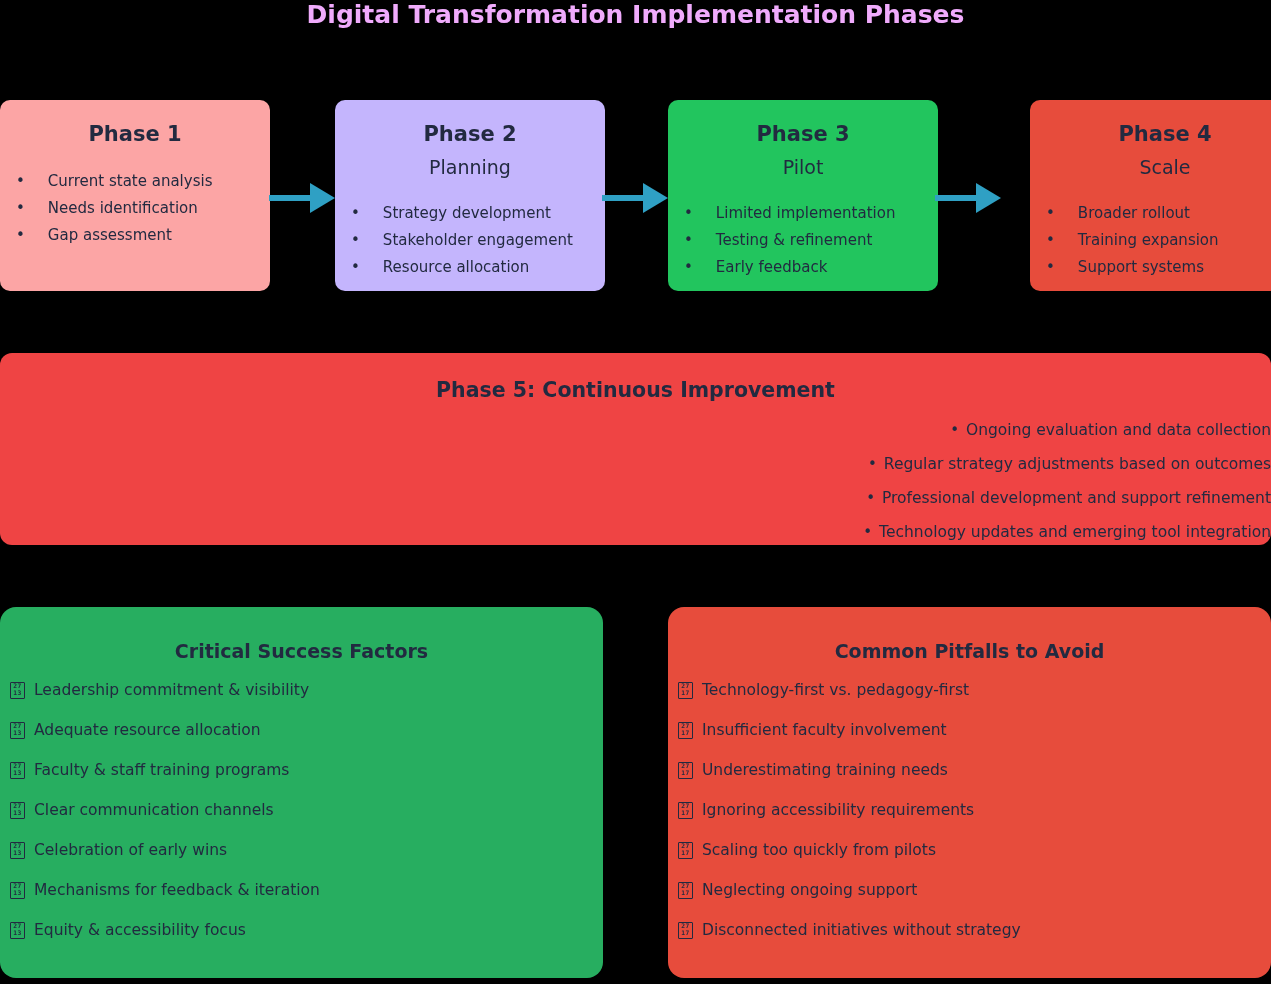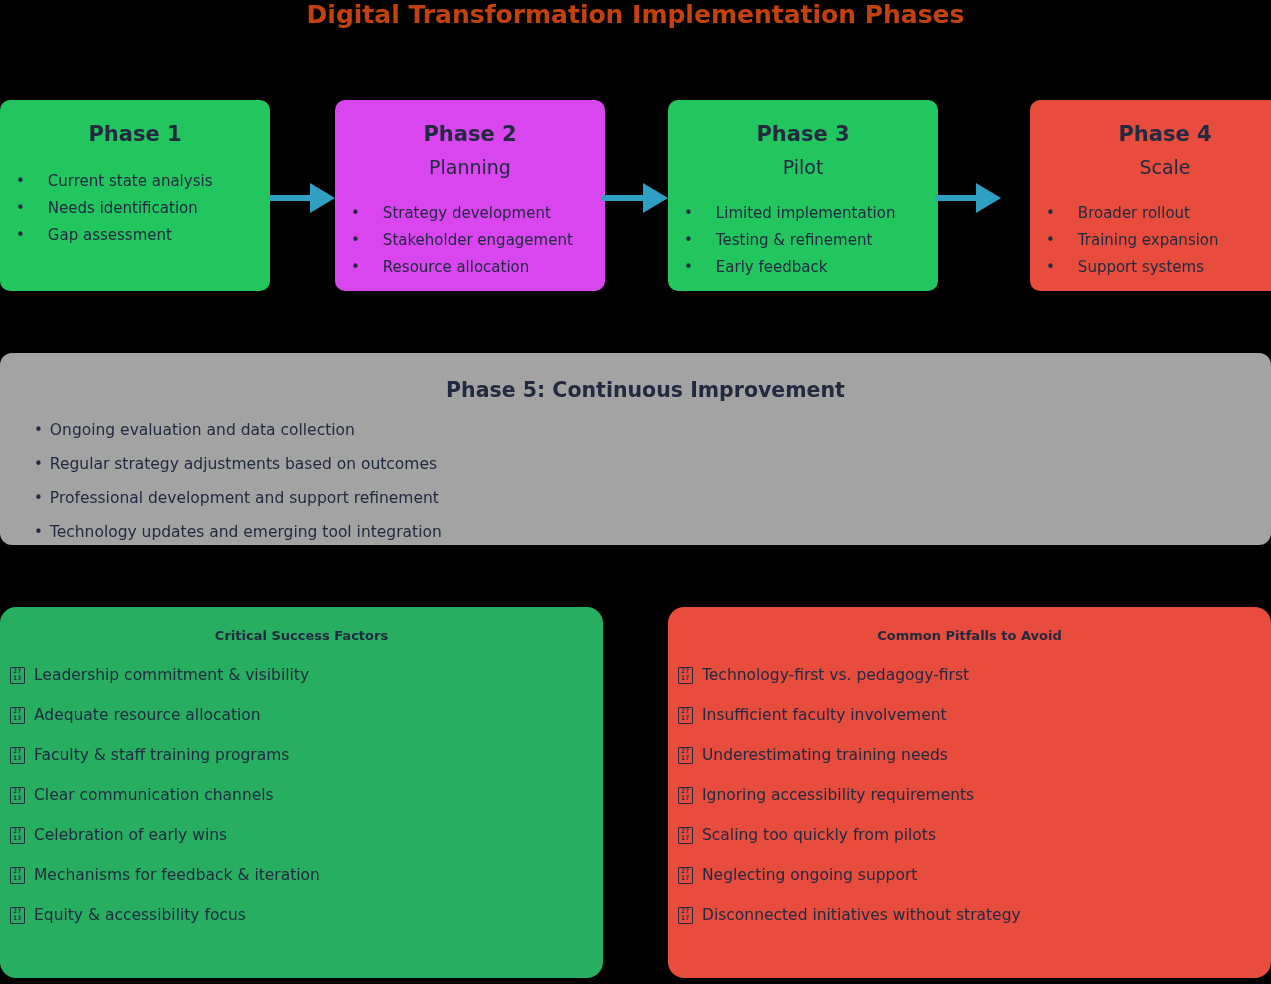--- a/index.html
+++ b/index.html
@@ -4,21 +4,21 @@
 <style>
   html,body{margin:0;padding:0;}
   body{
     width:1271px;height:984px;position:relative;overflow:hidden;
     background:#000000;
     font-family:"DejaVu Sans","Liberation Sans",sans-serif;
     color:#222A40;
   }
   .page-title{
     position:absolute;top:0;left:0;width:1271px;text-align:center;
-    font-size:25px;font-weight:bold;line-height:30px;color:#c2410c;
+    font-size:25px;font-weight:bold;line-height:30px;color:#f0abfc;
   }
   
   .phase-box{
     position:absolute;top:100px;width:270px;height:191px;
     border-radius:10px;box-sizing:border-box;
   }
   .phase-label{
     text-align:center;font-size:21px;font-weight:bold;line-height:26px;
     padding-top:21px;
   }
@@ -37,32 +37,32 @@
   .phase5-box{
     position:absolute;left:0;top:353px;width:1271px;height:192px;
     border-radius:12px;box-sizing:border-box;
   }
   .phase5-title{
     text-align:center;font-size:20.5px;font-weight:bold;line-height:26px;
     padding-top:24px;
   }
   .phase5-box ul.items{margin-top:10px;padding-left:14px;}
   .phase5-box ul.items li{
-    height:34px;display:flex;align-items:center;font-size:15.5px;
+    height:34px;display:flex;align-items:center;font-size:15.5px;justify-content:flex-end;
   }
   
   .panel{
     position:absolute;top:607px;width:603px;height:371px;
     border-radius:16px;box-sizing:border-box;
   }
   .panel.left{left:0;}
   .panel.right{left:668px;}
   .panel-title{
-    text-align:center;font-size:13px;font-weight:bold;line-height:24px;
-    padding-top:17px;
+    text-align:center;font-size:19px;font-weight:bold;line-height:24px;
+    padding-top:32px;
   }
   .panel ul.items{margin-top:7px;padding-left:10px;}
   .panel ul.items li{
     height:40px;display:flex;align-items:center;font-size:15.5px;
   }
   
   .tofu{
     display:inline-flex;flex-direction:column;justify-content:center;
     width:13px;height:15px;border:1.6px solid #222A40;border-radius:1px;
     margin-right:9px;flex:0 0 auto;
@@ -71,21 +71,21 @@
     font-style:normal;font-size:6.3px;line-height:6.6px;text-align:center;
     font-family:"DejaVu Sans Mono","Liberation Mono",monospace;
     letter-spacing:0.5px;font-weight:bold;
   }
 </style>
 </head>
 <body>
 
 <div class="page-title">Digital Transformation Implementation Phases</div>
 
-<div class="phase-box" style="left: 0px; background-color: #22c55e;">
+<div class="phase-box" style="left: 0px; background-color: #fca5a5;">
   <div class="phase-label">Phase 1</div>
   <ul class="items">
     <li>
         <span class="dot"></span>
         <span>Current state analysis</span>
       </li>
     <li>
         <span class="dot"></span>
         <span>Needs identification</span>
       </li>
@@ -94,21 +94,21 @@
         <span>Gap assessment</span>
       </li>
   </ul>
 </div>
 
 <svg class="arrow" style="left: 269px; color: rgb(47, 160, 196);" viewBox="0 0 66 36">
   <rect x="0" y="15" width="43" height="6" fill="currentColor"></rect>
   <polygon points="41,3 66,18 41,33" fill="currentColor"></polygon>
 </svg>
 
-<div class="phase-box" style="left: 335px; background-color: #d946ef;">
+<div class="phase-box" style="left: 335px; background-color: #c4b5fd;">
   <div class="phase-label">Phase 2</div>
   <div class="phase-name">Planning</div>
   <ul class="items">
     <li>
         <span class="dot"></span>
         <span>Strategy development</span>
       </li>
     <li>
         <span class="dot"></span>
         <span>Stakeholder engagement</span>
@@ -161,21 +161,21 @@
         <span class="dot"></span>
         <span>Training expansion</span>
       </li>
     <li>
         <span class="dot"></span>
         <span>Support systems</span>
       </li>
   </ul>
 </div>
 
-<div class="phase5-box" style="background-color: #a3a3a3; padding-left: 20px;">
+<div class="phase5-box" style="background-color: #ef4444;">
   <div class="phase5-title">Phase 5: Continuous Improvement</div>
   <ul class="items">
     <li>
         <span class="dot"></span>
         <span>Ongoing evaluation and data collection</span>
       </li>
     <li>
         <span class="dot"></span>
         <span>Regular strategy adjustments based on outcomes</span>
       </li>

